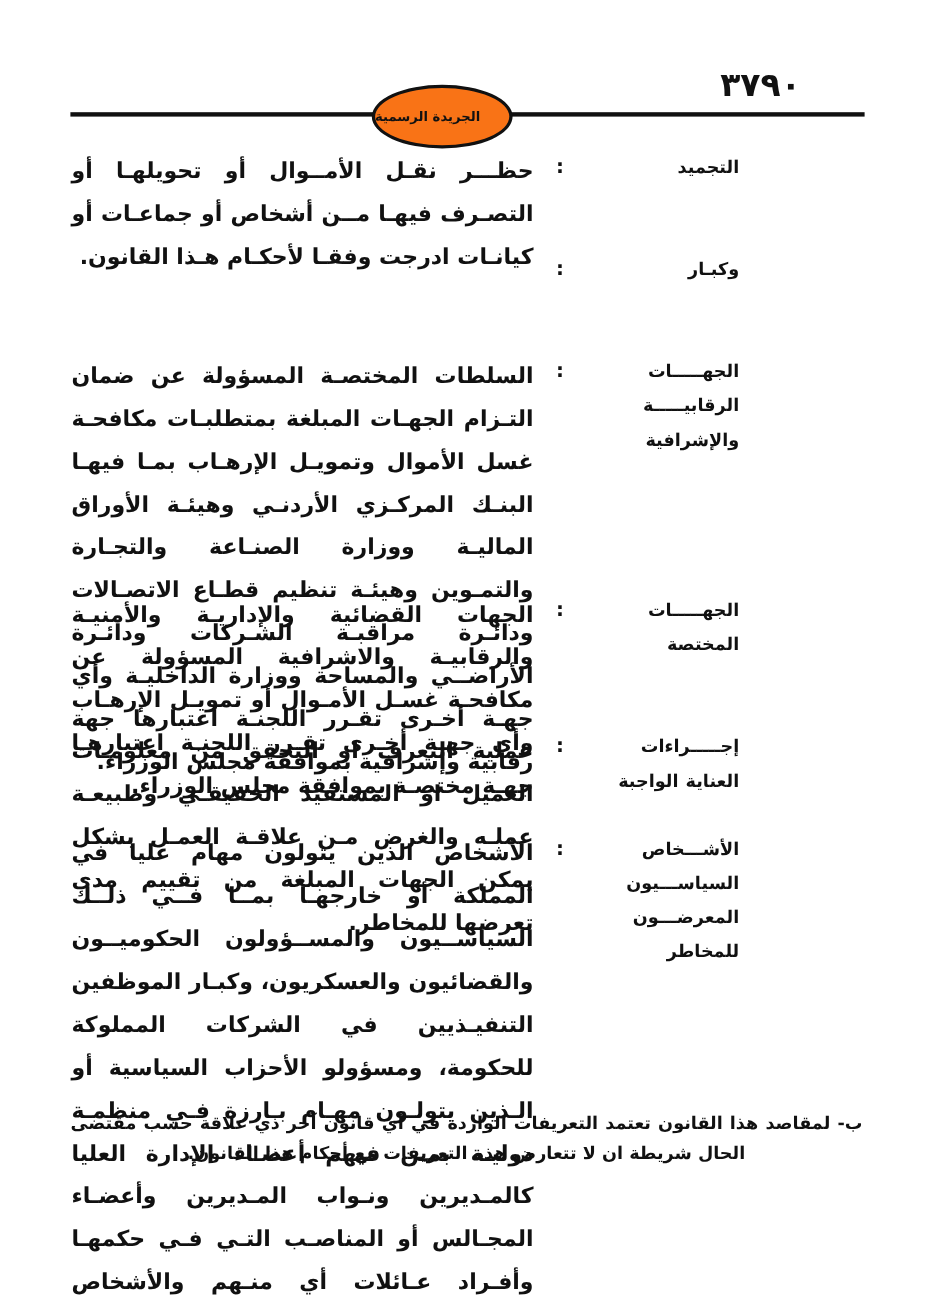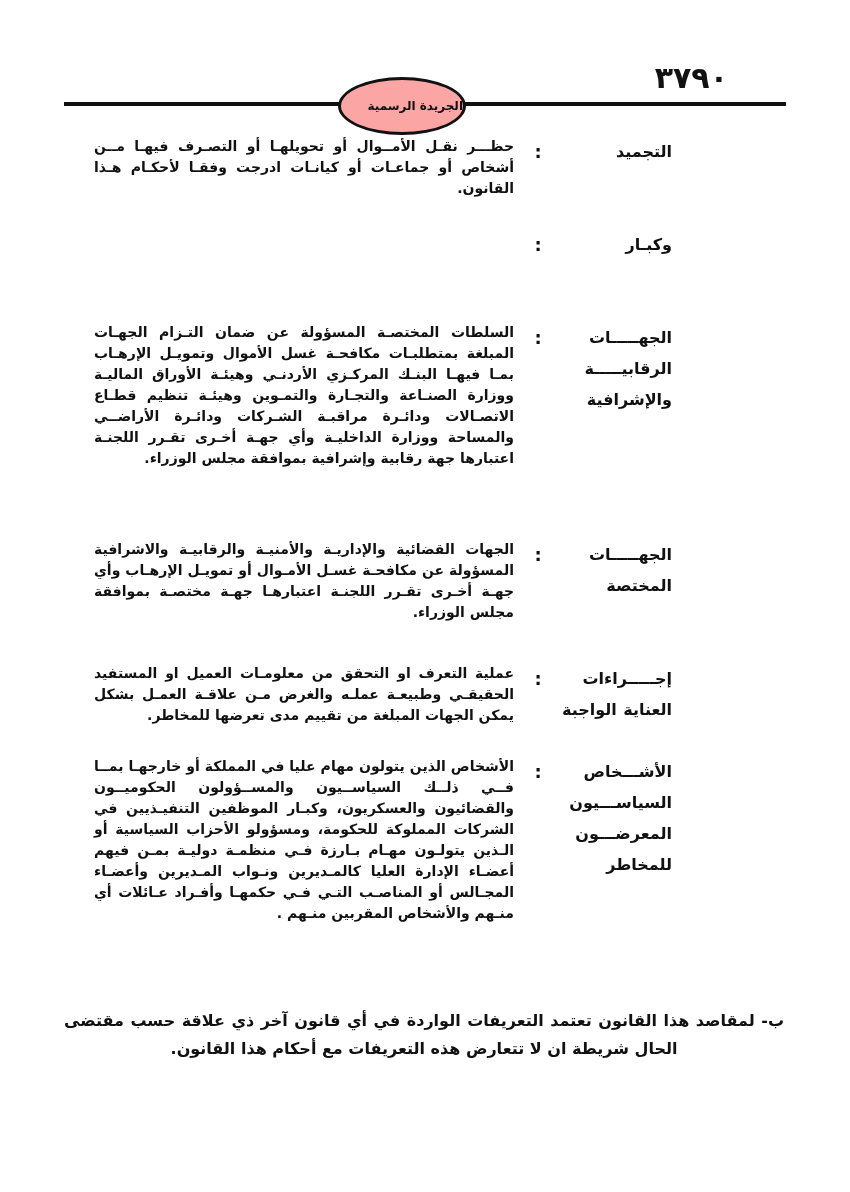--- a/index.html
+++ b/index.html
@@ -12,43 +12,43 @@
     position: absolute; right: 122px; top: 60px;
     font-family: "DejaVu Sans", sans-serif; font-weight: bold;
     font-size: 30px; direction: rtl; letter-spacing: 1px;
   }
   .header-rule {
     position: absolute; left: 64px; right: 64px; top: 102px;
     height: 4px; background: #111111;
   }
   .header-oval {
     position: absolute; left: 338px; top: 77px; width: 122px; height: 52px;
-    border: 3px solid #111111; border-radius: 50%; background: #fca5a5;
-    display: flex; align-items: center; justify-content: flex-start;
+    border: 3px solid #111111; border-radius: 50%; background: #f97316;
+    display: flex; align-items: center; justify-content: flex-end;
     font-size: 12px; font-weight: bold;
   }
   .defs {
     position: absolute; right: 178px; top: 136px; width: 620px;
   }
   .def-row {
     display: flex; flex-direction: row; align-items: flex-start;
   }
   .term {
     width: 110px; flex: 0 0 110px;
     font-weight: bold; font-size: 16px; line-height: 31px;
-    text-align: justify; text-align-last: justify; white-space: pre-line;
+    text-align: justify; text-align-last: justify; white-space: pre-line; margin-left: 29px;
   }
   .term.single { text-align-last: right; }
   .colon {
     width: 48px; flex: 0 0 48px; text-align: center;
     font-weight: bold; font-size: 18px; line-height: 31px;
   }
   .definition {
     width: 420px; flex: 0 0 420px;
-    font-weight: bold; font-size: 14px; line-height: 21px;
+    font-weight: bold; font-size: 20px; line-height: 39px;
     text-align: justify;
   }
   .clause-b {
     position: absolute; right: 66px; top: 1007px; width: 720px;
     font-weight: bold; font-size: 16px; line-height: 28px;
     text-align: justify; text-align-last: center; margin-left: 24px;
   }
 </style>
 </head>
 <body>

